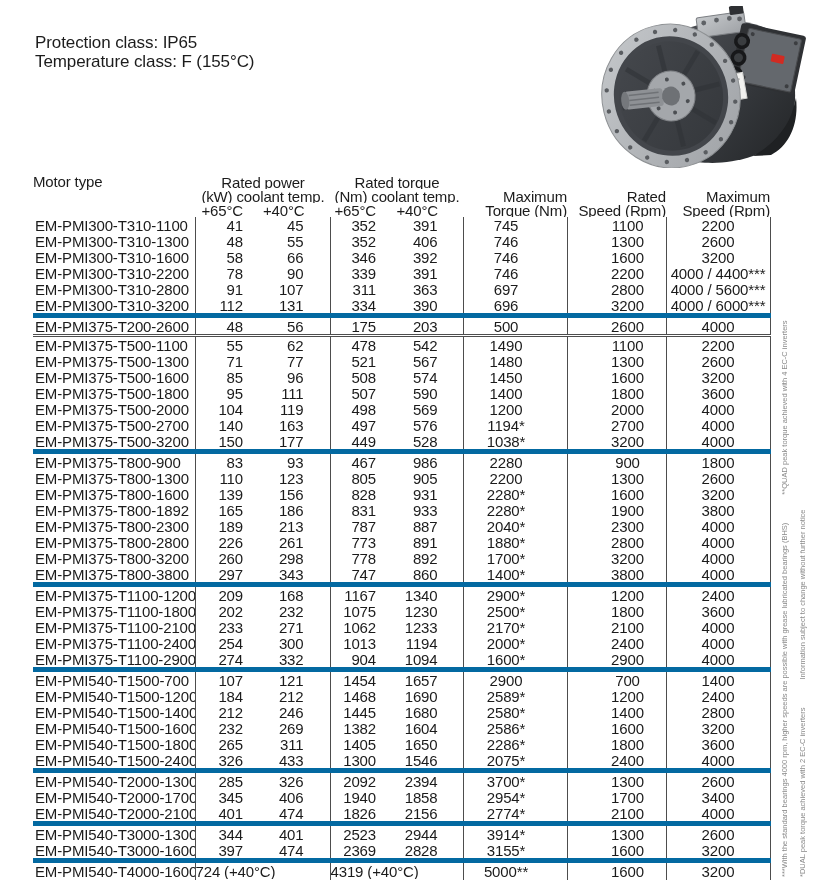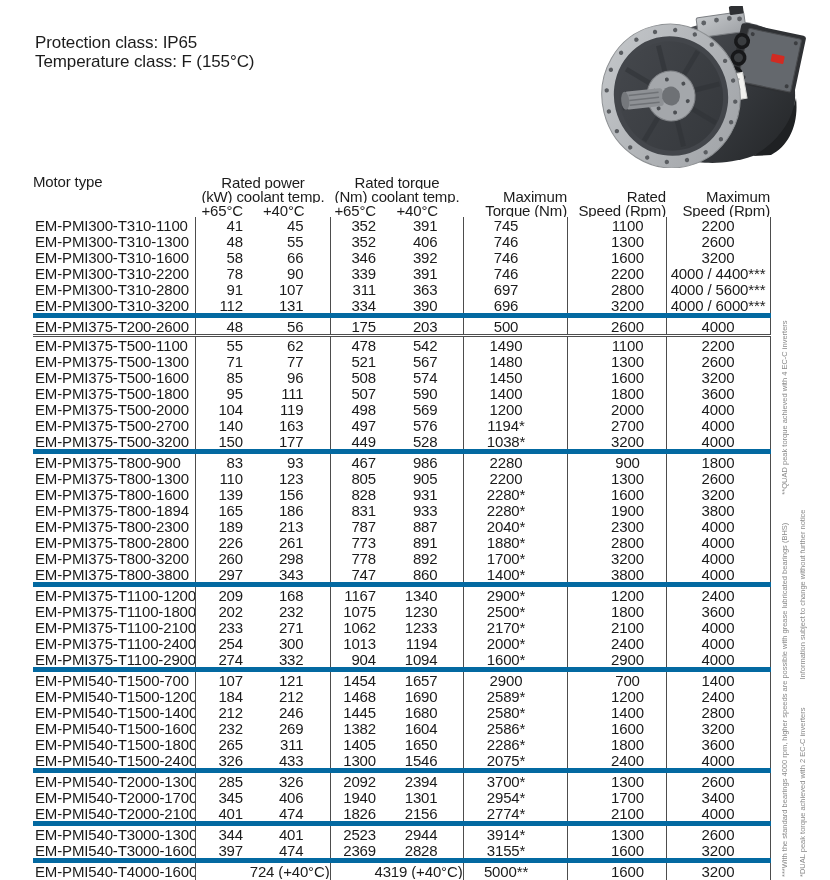--- a/index.html
+++ b/index.html
@@ -25,21 +25,21 @@
   tbody td{height:16px;line-height:15px;}
   .mt{text-align:left;padding-left:2px;}
   .n{text-align:right;}
   .p65{padding-right:20px;}
   .p40{padding-right:26px;}
   .q65{padding-right:20px;}
   .q40{padding-right:25px;}
   .c{text-align:center;}
   .cmt{padding-right:18px;}
   .crs{padding-right:6px;padding-left:28px;}
-  .mc{text-align:right;}
+  .mc{text-align:left;}
   .bR{border-right:1px solid #4d4d4d;}
   .gs{border-top:5px solid #0369a1;}
   .gsd{border-top:3px double #4d4d4d;}
   .bb{border-bottom:4px solid #be185d;}
 
   
   .fn{position:absolute;transform-origin:0 0;transform:rotate(-90deg);
       width:665px;font-size:7.5px;letter-spacing:0;color:#8a8a8a;white-space:nowrap;}
   #fn1{left:780px;top:877px;}
   #fn2{left:798px;top:877px;}
@@ -374,21 +374,21 @@
             <td class="mt bR">EM-PMI375-T800-1600</td>
             <td class="n p65">139</td>
             <td class="n p40 bR">156</td>
             <td class="n q65">828</td>
             <td class="n q40 bR">931</td>
             <td class="c cmt bR">2280*</td>
             <td class="c crs bR">1600</td>
             <td class="c bR">3200</td>
           </tr>
           <tr>
-            <td class="mt bR">EM-PMI375-T800-1894</td>
+            <td class="mt bR">EM-PMI375-T800-1892</td>
             <td class="n p65">165</td>
             <td class="n p40 bR">186</td>
             <td class="n q65">831</td>
             <td class="n q40 bR">933</td>
             <td class="c cmt bR">2280*</td>
             <td class="c crs bR">1900</td>
             <td class="c bR">3800</td>
           </tr>
           <tr>
             <td class="mt bR">EM-PMI375-T800-2300</td>
@@ -554,21 +554,21 @@
             <td class="n q40 bR gs">2394</td>
             <td class="c cmt bR gs">3700*</td>
             <td class="c crs bR gs">1300</td>
             <td class="c bR gs">2600</td>
           </tr>
           <tr>
             <td class="mt bR">EM-PMI540-T2000-1700</td>
             <td class="n p65">345</td>
             <td class="n p40 bR">406</td>
             <td class="n q65">1940</td>
-            <td class="n q40 bR">1301</td>
+            <td class="n q40 bR">1858</td>
             <td class="c cmt bR">2954*</td>
             <td class="c crs bR">1700</td>
             <td class="c bR">3400</td>
           </tr>
           <tr>
             <td class="mt bR">EM-PMI540-T2000-2100</td>
             <td class="n p65">401</td>
             <td class="n p40 bR">474</td>
             <td class="n q65">1826</td>
             <td class="n q40 bR">2156</td>

